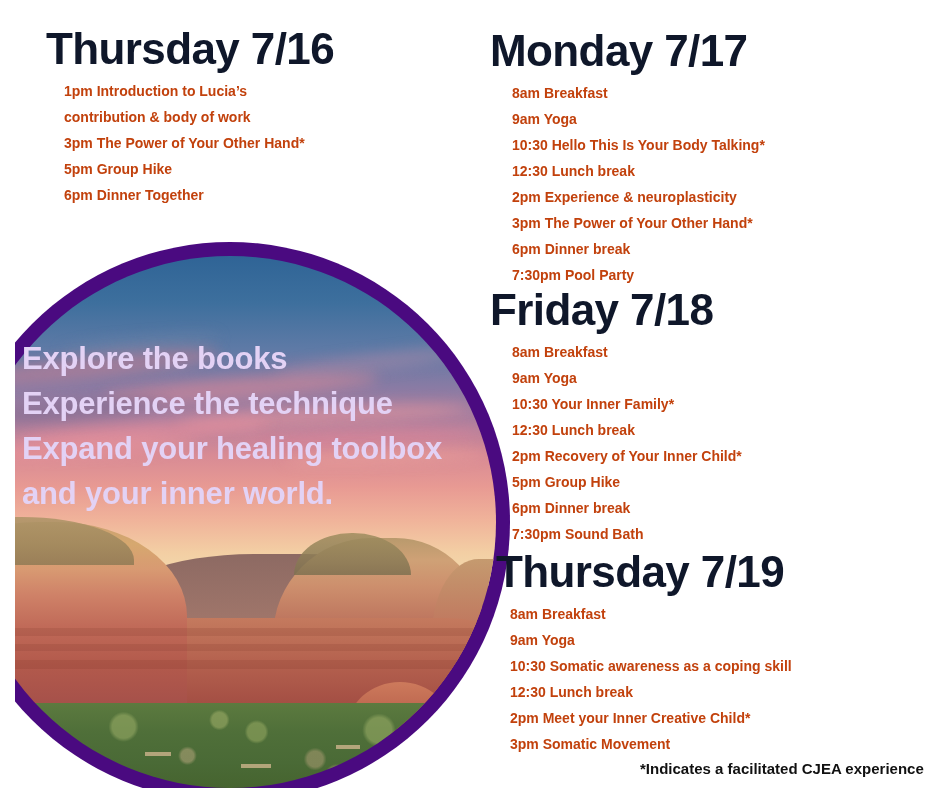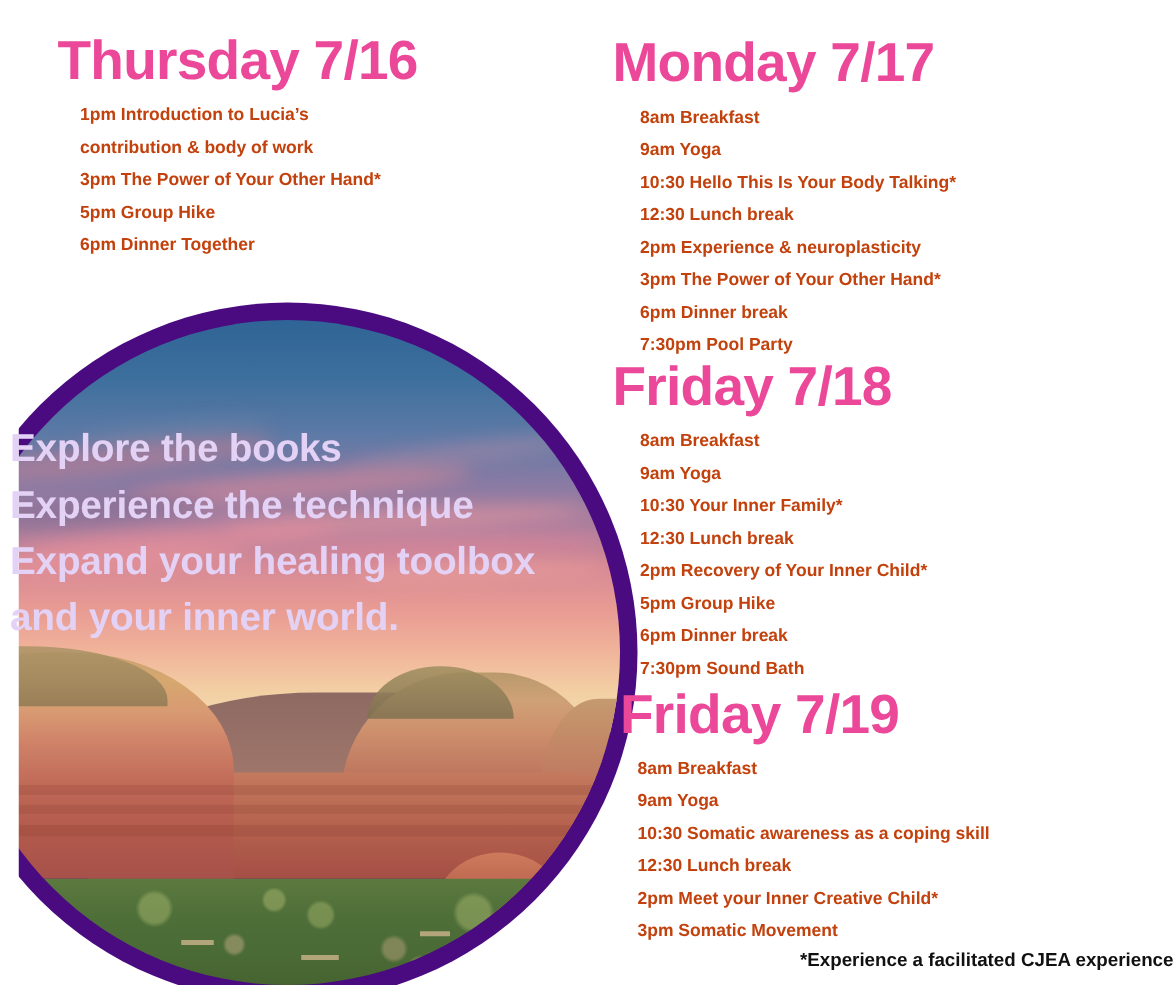--- a/index.html
+++ b/index.html
@@ -182,37 +182,37 @@
   .roof {
     position: absolute;
     background: #cdb48c;
     height: 4px;
     opacity: .8;
   }
 
   
   #quote {
     position: absolute;
-    left: 8px;
+    left: 22px;
     top: 336px;
     width: 470px;
     color: #e3d2f5;
     font-size: 31px;
     font-weight: bold;
     line-height: 45px;
     letter-spacing: -0.2px;
     white-space: pre-line;
   }
 
   
   .day-title {
     position: absolute;
     font-size: 44px;
     font-weight: bold;
-    color: #ec4899;
+    color: #0f172a;
     letter-spacing: -0.6px;
     white-space: nowrap;
     text-align: center;
   }
   .day-items {
     position: absolute;
     font-size: 14px;
     font-weight: bold;
     color: #c2410c;
     line-height: 26px;
@@ -307,21 +307,21 @@
 <div class="day-title" id="day-saturday-title">Friday 7/18</div>
 <div class="day-items" id="day-saturday-items">8am Breakfast
 9am Yoga
 10:30 Your Inner Family*
 12:30 Lunch break
 2pm Recovery of Your Inner Child*
 5pm Group Hike
 6pm Dinner break
 7:30pm Sound Bath</div>
 
-<div class="day-title" id="day-sunday-title">Friday 7/19</div>
+<div class="day-title" id="day-sunday-title">Thursday 7/19</div>
 <div class="day-items" id="day-sunday-items">8am Breakfast
 9am Yoga
 10:30 Somatic awareness as a coping skill
 12:30 Lunch break
 2pm Meet your Inner Creative Child*
 3pm  Somatic Movement</div>
 
-<div id="footnote">*Experience a facilitated CJEA experience</div>
+<div id="footnote">*Indicates a facilitated CJEA experience</div>
 
 </body></html>

